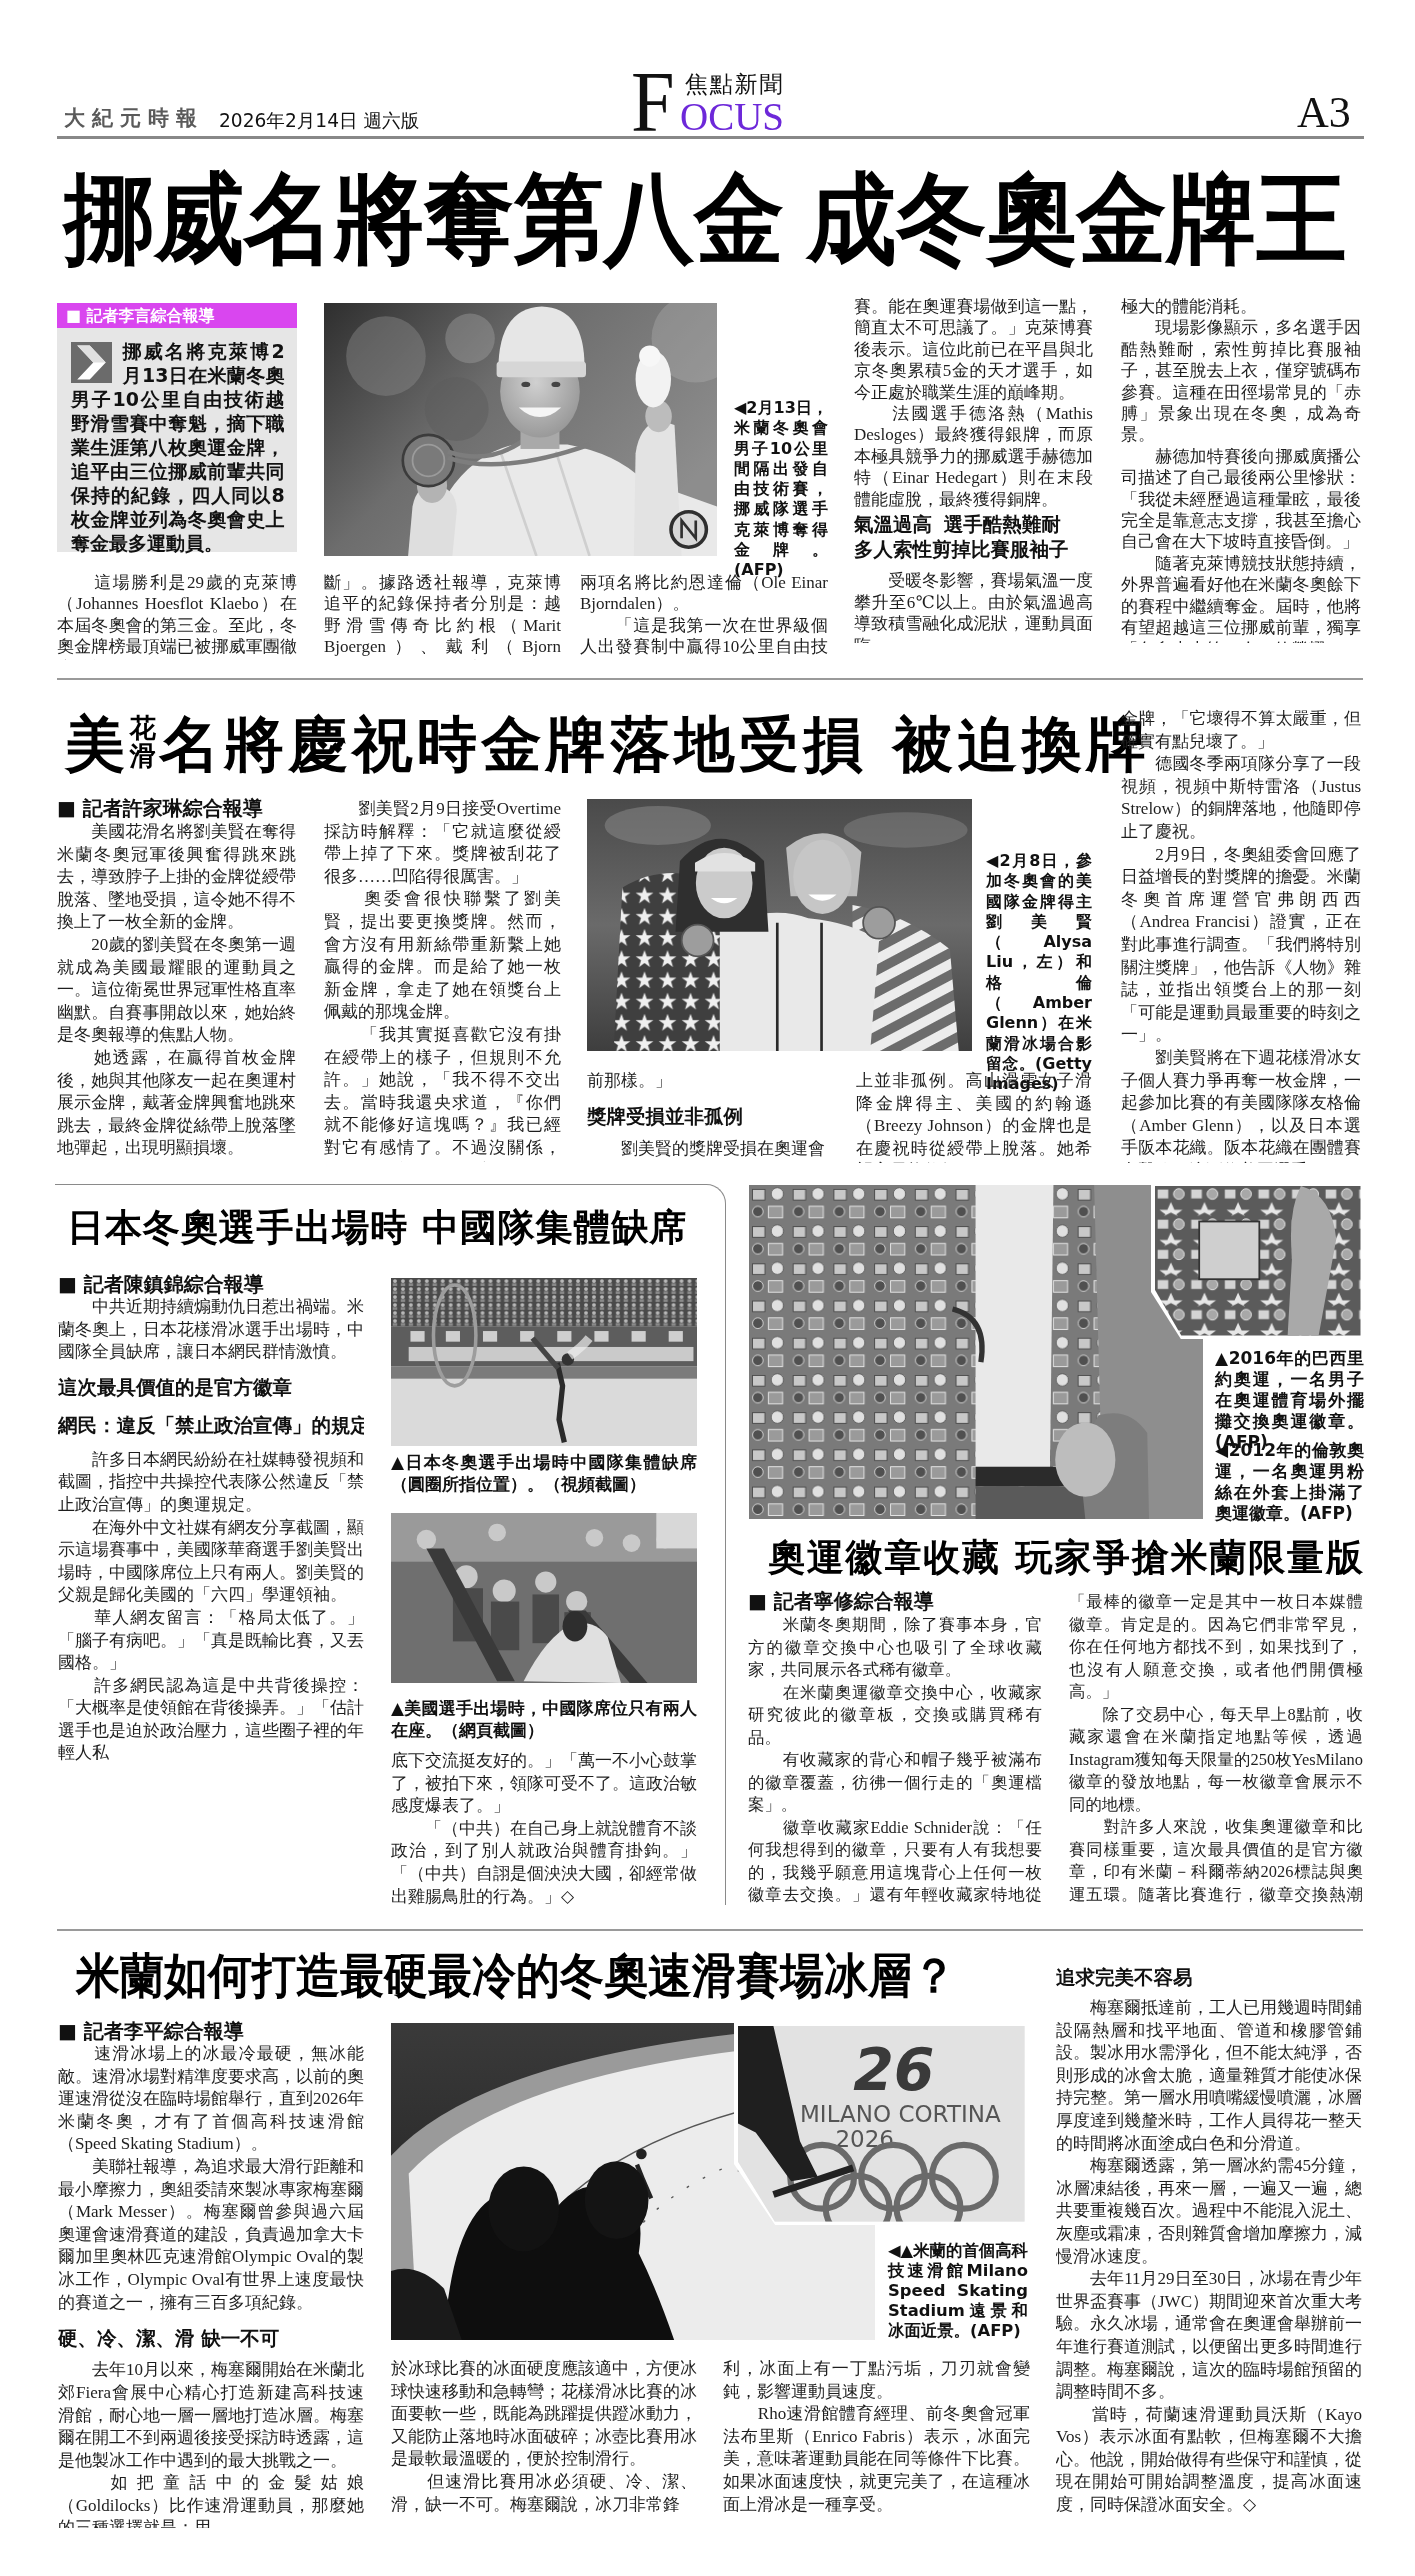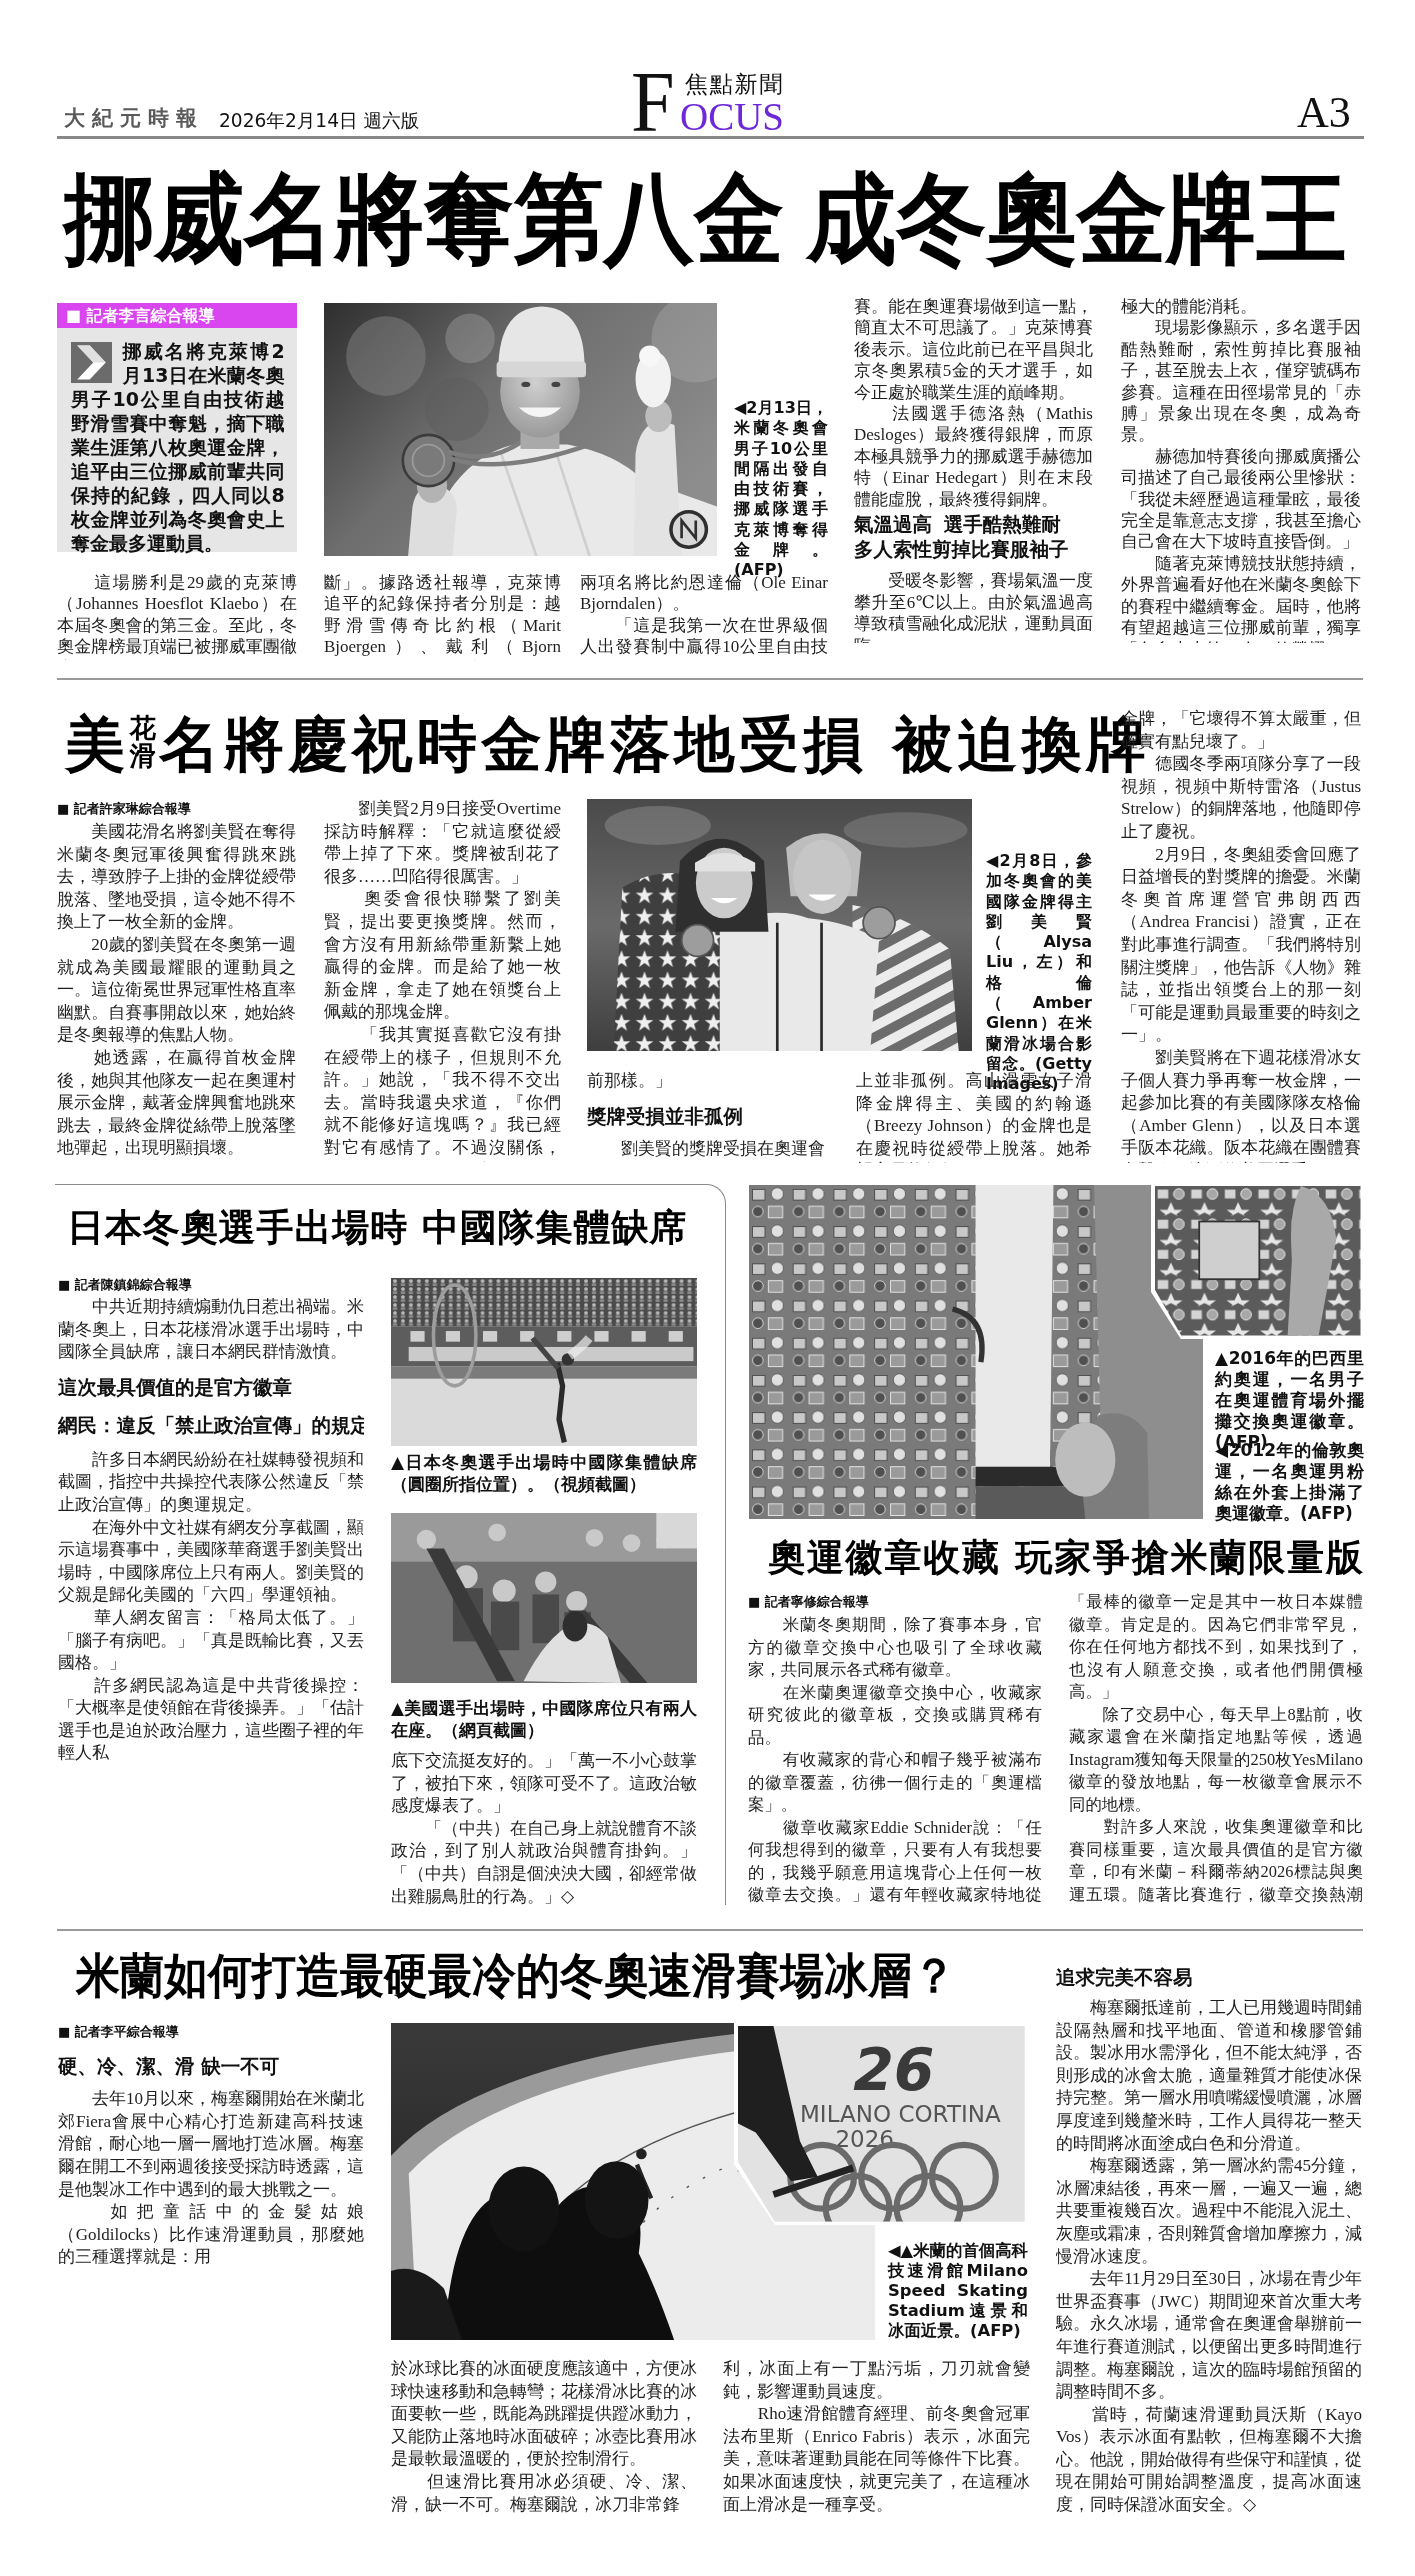--- a/index.html
+++ b/index.html
@@ -6,21 +6,21 @@
 html,body{background:#fff;}
 body{width:1415px;height:2576px;overflow:hidden;}
 .page{position:relative;width:1415px;height:2576px;background:#fff;overflow:hidden;color:#1c1c1c;}
 .abs{position:absolute;}
 .serif{font-family:"Liberation Serif","DejaVu Serif",serif;}
 .sans{font-family:"DejaVu Sans","Liberation Sans",sans-serif;}
 .txt{font-family:"Liberation Serif","DejaVu Serif",serif;font-size:17px;line-height:22.6px;text-align:justify;white-space:pre-line;overflow-wrap:anywhere;color:#1e1e1e;}
 .txt.lead{line-height:21.4px;}
 .txt.pin{font-size:16.4px;line-height:22.5px;}
 .col{overflow:hidden;}
-.byline{font-family:"DejaVu Sans","Liberation Sans",sans-serif;font-weight:700;font-size:13px;line-height:21px;color:#111;white-space:nowrap;}
+.byline{font-family:"DejaVu Sans","Liberation Sans",sans-serif;font-weight:700;font-size:20px;line-height:21px;color:#111;white-space:nowrap;}
 .subhead{font-family:"DejaVu Sans","Liberation Sans",sans-serif;font-weight:700;font-size:19.5px;line-height:24px;color:#111;}
 .caption{font-family:"DejaVu Sans","Liberation Sans",sans-serif;font-weight:700;font-size:16px;line-height:20.3px;text-align:justify;color:#111;overflow-wrap:anywhere;}
 .hl{font-family:"DejaVu Sans","Liberation Sans",sans-serif;font-weight:700;white-space:nowrap;color:#000;}
 .rule{background:#9a9a9a;height:1.8px;}
 .photo{overflow:hidden;background:#777;}
 .photo svg{display:block;width:100%;height:100%;}
 .inset{background:#fff;clip-path:polygon(0 0,100% 0,100% 100%,14% 100%,0 70%);}
 .inset-inner{position:absolute;left:3.5px;top:3.5px;right:3.5px;bottom:3.5px;overflow:hidden;clip-path:polygon(0 0,100% 0,100% 100%,13% 100%,0 69%);}
 .inset-inner svg{display:block;width:100%;height:100%;}
 .stack{display:inline-flex;flex-direction:column;vertical-align:top;font-size:26.5px;line-height:27.4px;margin:5.3px 3.5px 0 0;letter-spacing:0;}
@@ -328,20 +328,22 @@
   <section>
     <h2 class="abs hl" style="left:76px;top:1948px;font-size:44px;line-height:51px;transform:scaleY(1.08);transform-origin:left top;">米蘭如何打造最硬最冷的冬奧速滑賽場冰層？</h2>
     <h3 class="abs subhead" style="left:1056px;top:1966px;white-space:nowrap;">追求完美不容易</h3>
     <p class="abs txt col" style="left:1056px;top:1997px;width:306px;height:529px;">　　梅塞爾抵達前，工人已用幾週時間鋪設隔熱層和找平地面、管道和橡膠管鋪設。製冰用水需淨化，但不能太純淨，否則形成的冰會太脆，適量雜質才能使冰保持完整。第一層水用噴嘴緩慢噴灑，冰層厚度達到幾釐米時，工作人員得花一整天的時間將冰面塗成白色和分滑道。
 　　梅塞爾透露，第一層冰約需45分鐘，冰層凍結後，再來一層，一遍又一遍，總共要重複幾百次。過程中不能混入泥土、灰塵或霜凍，否則雜質會增加摩擦力，減慢滑冰速度。
 　　去年11月29日至30日，冰場在青少年世界盃賽事（JWC）期間迎來首次重大考驗。永久冰場，通常會在奧運會舉辦前一年進行賽道測試，以便留出更多時間進行調整。梅塞爾說，這次的臨時場館預留的調整時間不多。
 　　當時，荷蘭速滑運動員沃斯（Kayo Vos）表示冰面有點軟，但梅塞爾不大擔心。他說，開始做得有些保守和謹慎，從現在開始可開始調整溫度，提高冰面速度，同時保證冰面安全。◇</p>
 
     <div class="abs byline" style="left:58px;top:2021px;">■ 記者李平綜合報導</div>
     <div class="abs col" style="left:58px;top:2043px;width:306px;height:485px;">
+      <p class="txt">　　速滑冰場上的冰最冷最硬，無冰能敵。速滑冰場對精準度要求高，以前的奧運速滑從沒在臨時場館舉行，直到2026年米蘭冬奧，才有了首個高科技速滑館（Speed Skating Stadium）。
+　　美聯社報導，為追求最大滑行距離和最小摩擦力，奧組委請來製冰專家梅塞爾（Mark Messer）。梅塞爾曾參與過六屆奧運會速滑賽道的建設，負責過加拿大卡爾加里奧林匹克速滑館Olympic Oval的製冰工作，Olympic Oval有世界上速度最快的賽道之一，擁有三百多項紀錄。</p>
       <h3 class="subhead" style="margin:12.4px 0 8.8px;white-space:nowrap;">硬、冷、潔、滑 缺一不可</h3>
       <p class="txt">　　去年10月以來，梅塞爾開始在米蘭北郊Fiera會展中心精心打造新建高科技速滑館，耐心地一層一層地打造冰層。梅塞爾在開工不到兩週後接受採訪時透露，這是他製冰工作中遇到的最大挑戰之一。
 　　如把童話中的金髮姑娘（Goldilocks）比作速滑運動員，那麼她的三種選擇就是：用</p>
     </div>
 
     <div class="abs photo" style="left:391px;top:2023px;width:484px;height:317px;">
       <svg viewBox="0 0 547 358" preserveAspectRatio="none">
         <defs>
             <linearGradient id="p6bg" x1="0" y1="0" x2="0" y2="1">
               <stop offset="0" stop-color="#3a3a3a"></stop>

